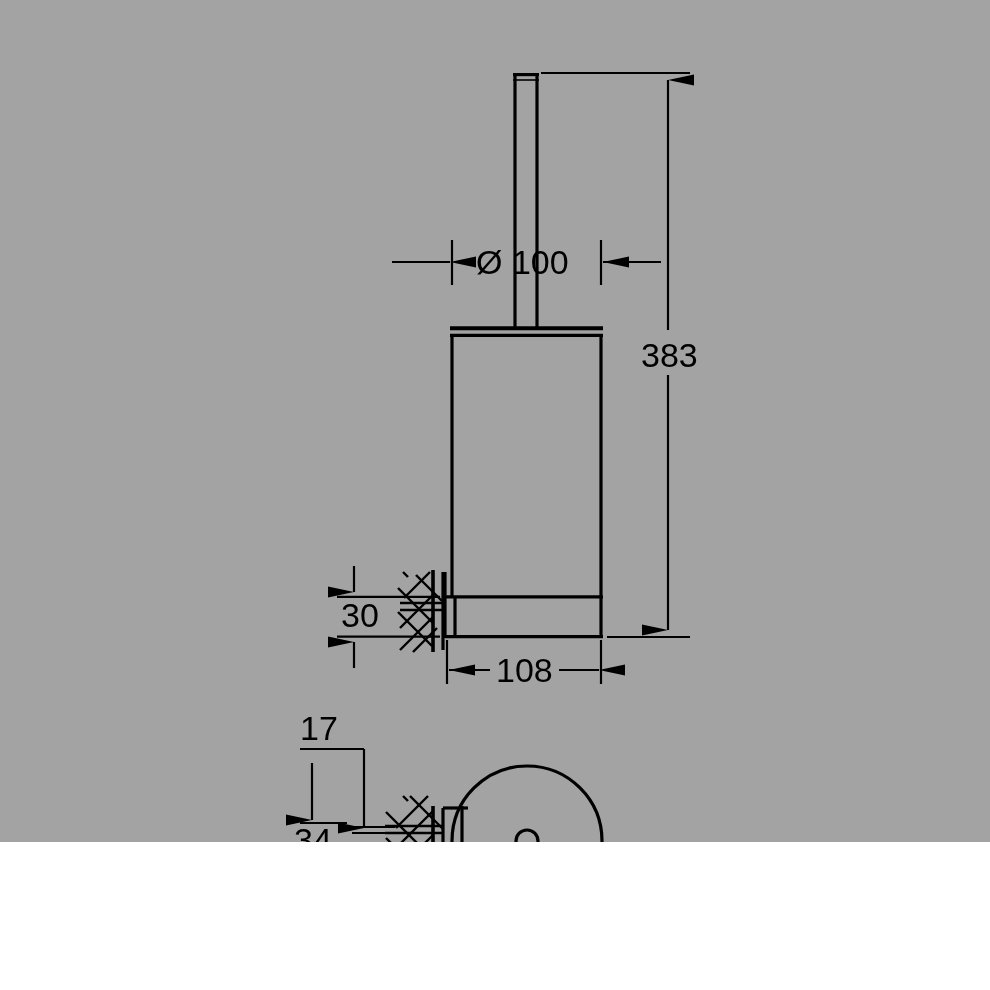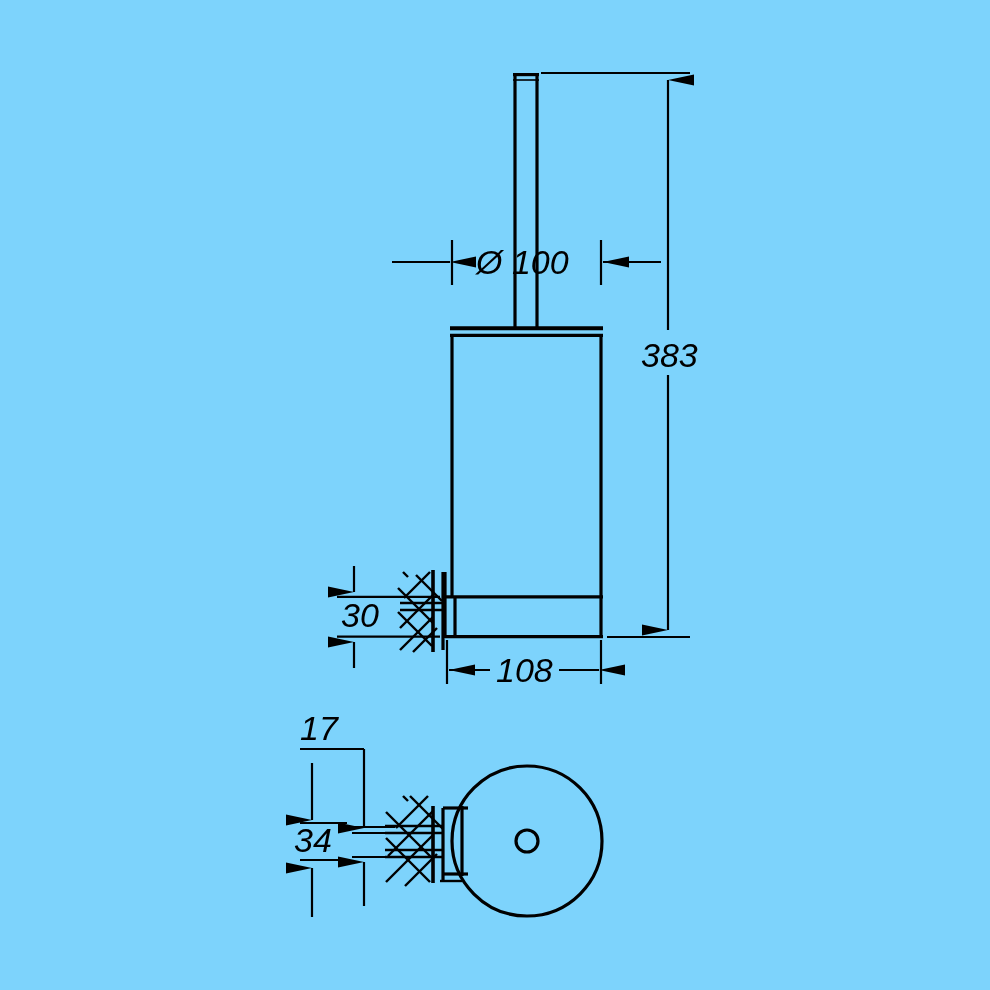--- a/index.html
+++ b/index.html
@@ -7,24 +7,23 @@
     margin: 0;
     padding: 0;
     background: #ffffff;
   }
   body {
     font-family: "Liberation Sans", sans-serif;
   }
   #drawing-root {
     position: relative;
     width: 990px;
-    height: 990px;
-    background: #7dd3fc;
+    height: 842px;
+    background: #a3a3a3;
     overflow: hidden;
-    font-style: italic;
   }
   #drawing-svg {
     display: block;
     width: 990px;
     height: 990px;
   }
   .dim-text {
     font-family: "Liberation Sans", sans-serif;
     font-size: 34px;
     fill: #000000;

